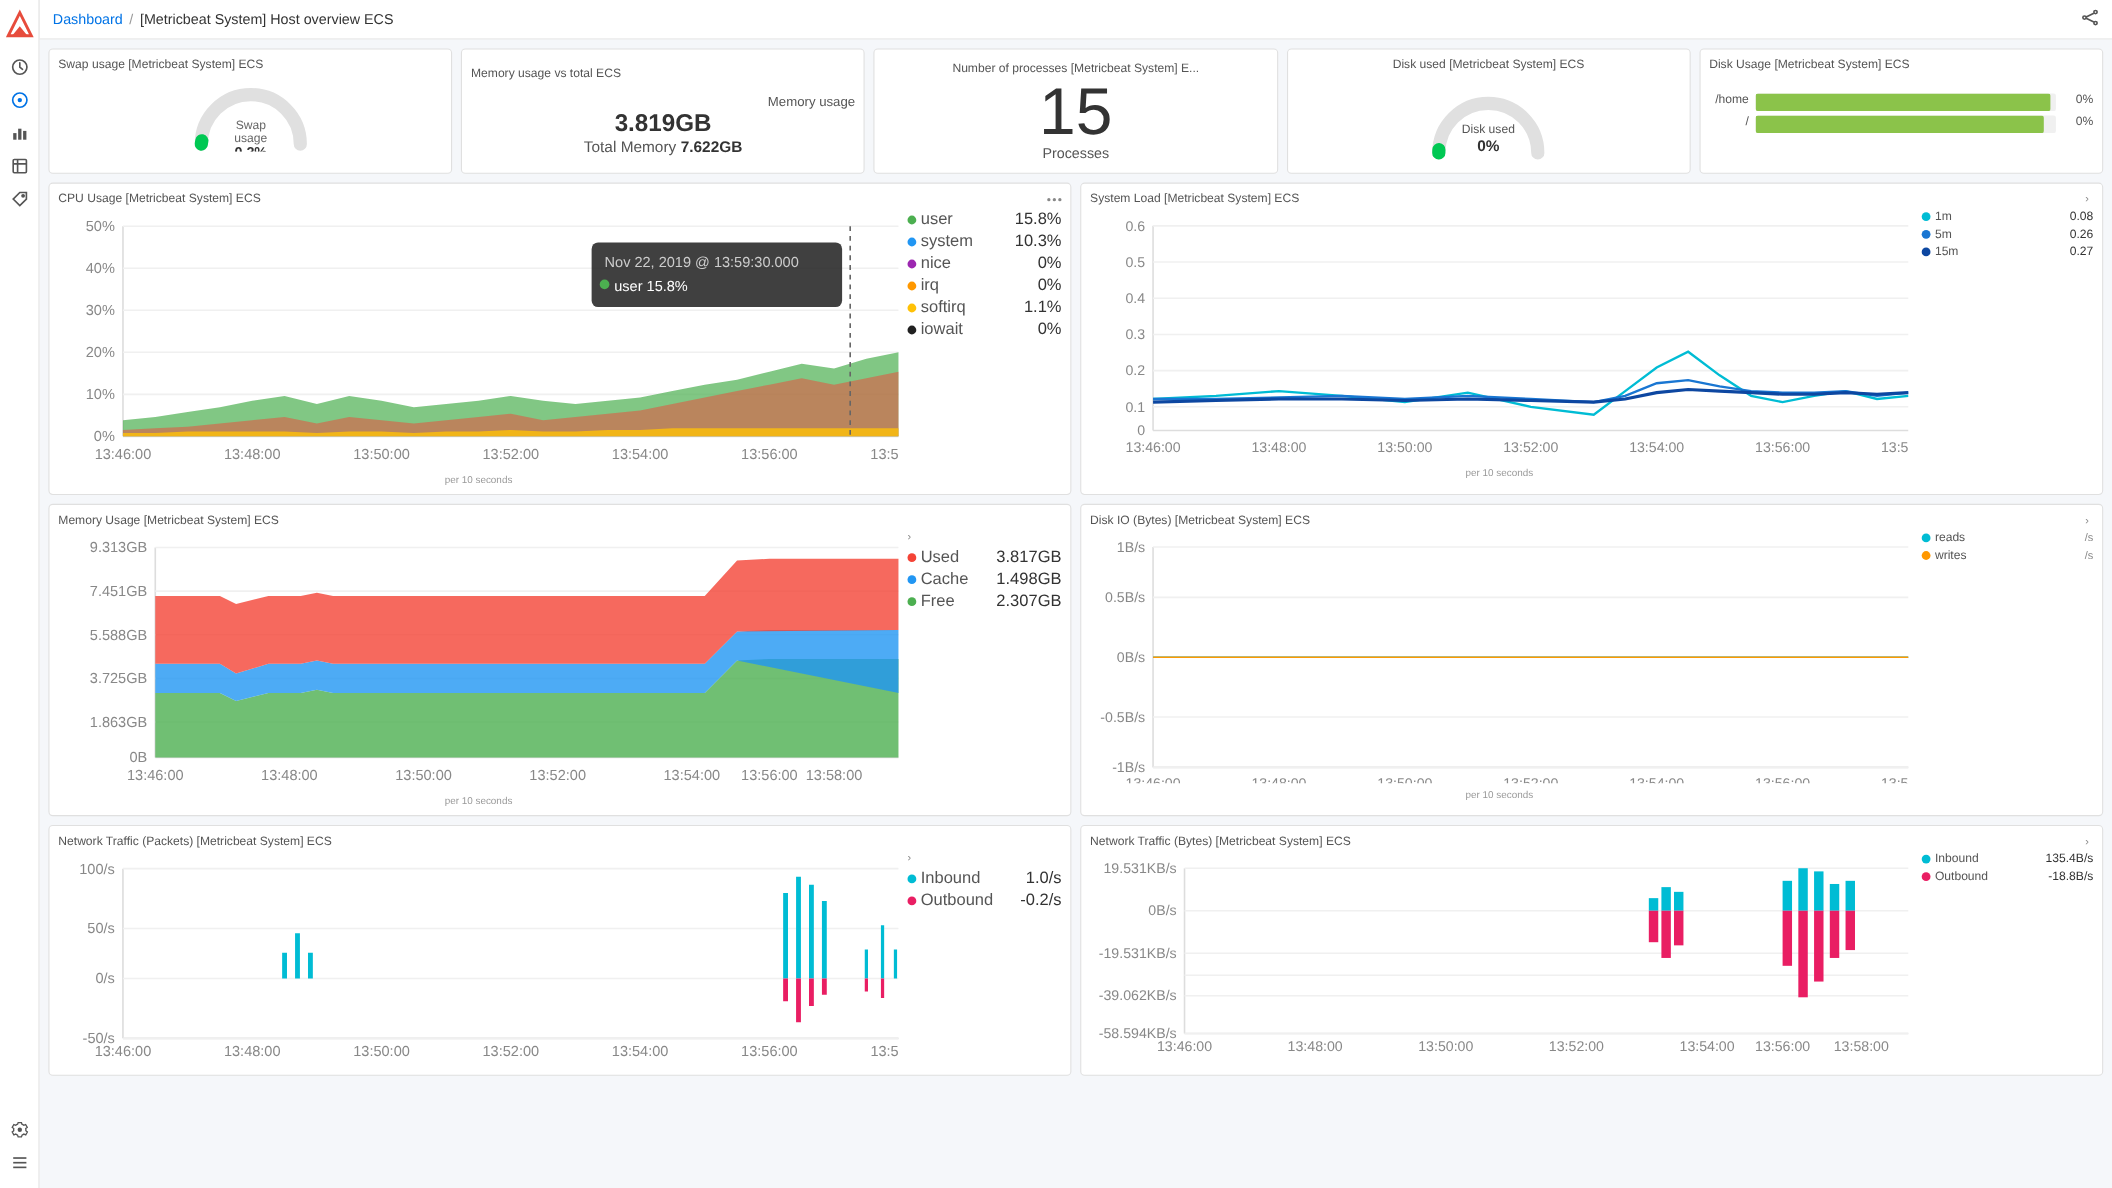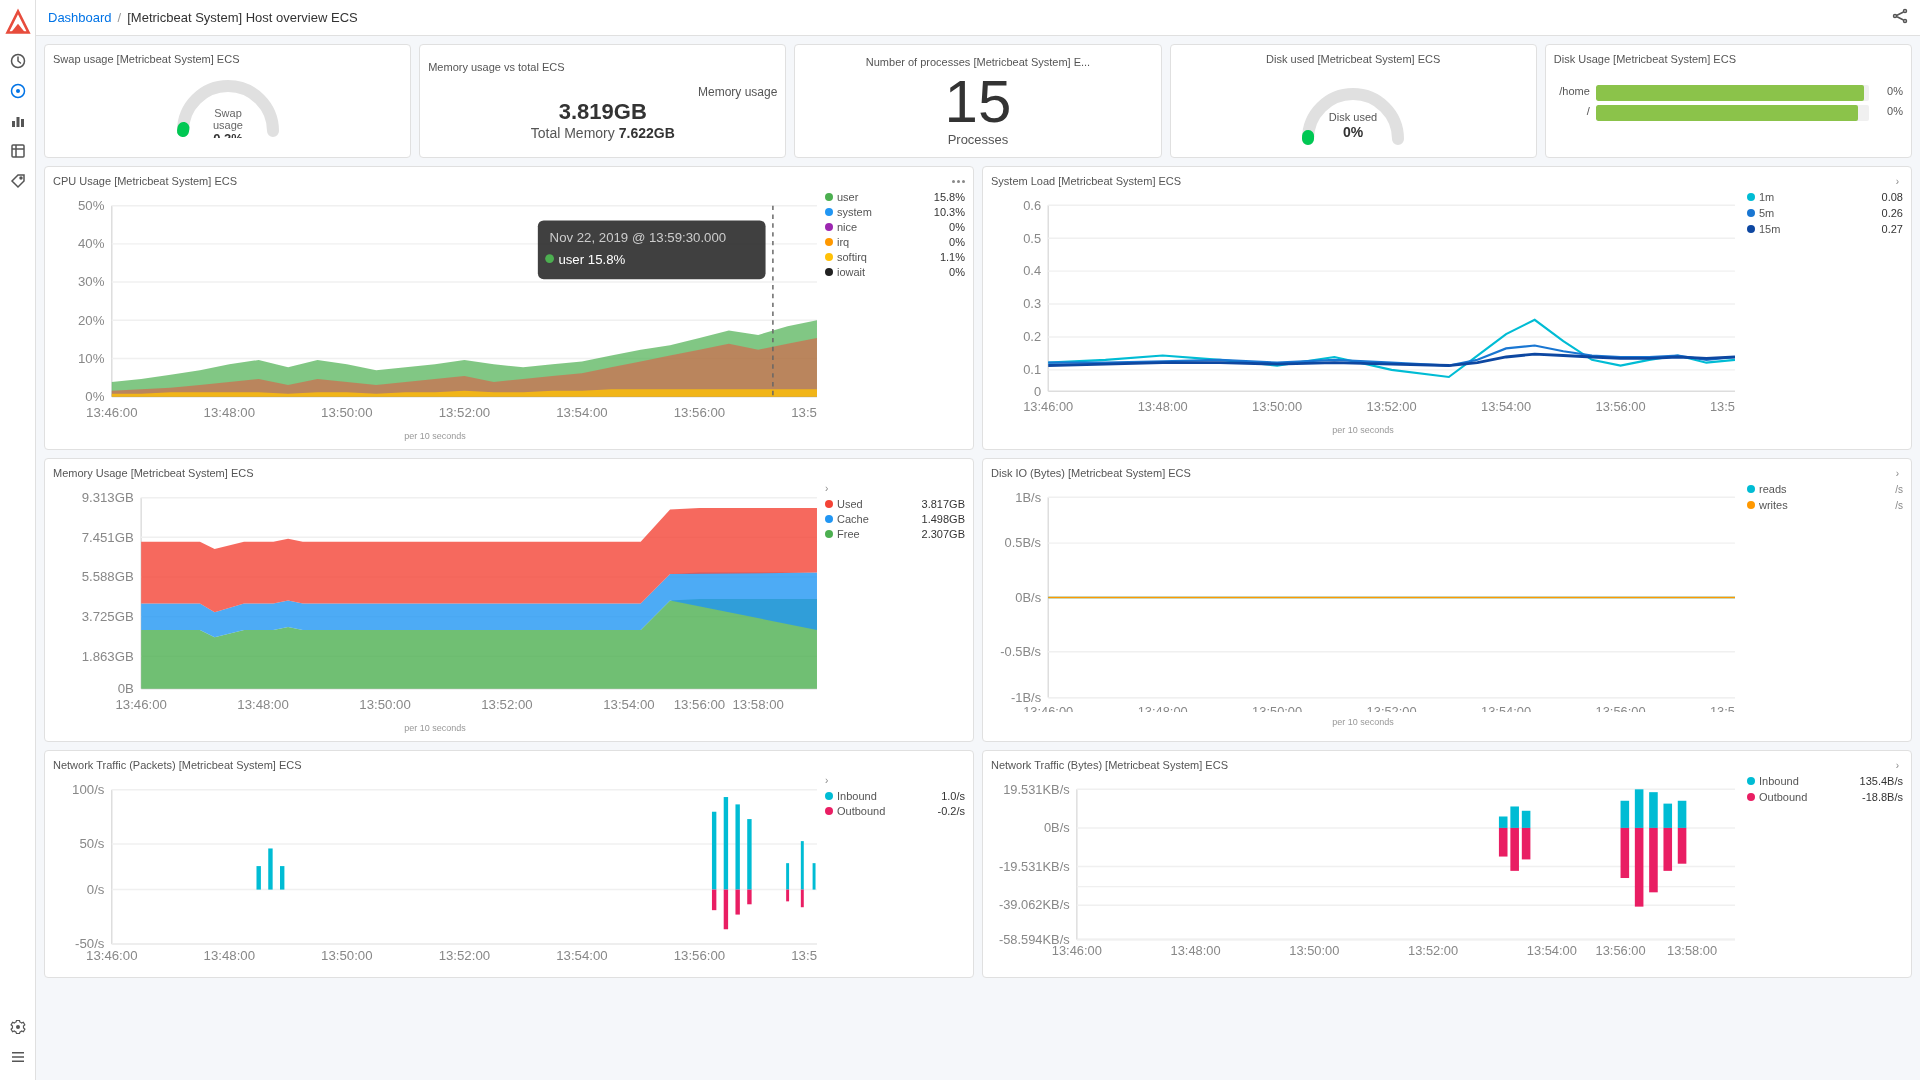--- a/index.html
+++ b/index.html
@@ -60,21 +60,21 @@
     .chart-card { background: #fff; border: 1px solid #e0e0e0; border-radius: 4px; padding: 8px; }
     .chart-header { display: flex; align-items: center; justify-content: between; margin-bottom: 4px; }
     .chart-title { font-size: 11px; color: #555; flex: 1; }
     .chart-options-btn { margin-left: auto; cursor: pointer; color: #888; display: flex; gap: 2px; }
     .chart-options-btn span { width: 3px; height: 3px; background: #888; border-radius: 50%; display: inline-block; }
     
     
     .chart-with-legend { display: flex; gap: 8px; }
     .chart-area { flex: 1; position: relative; }
     .chart-legend { width: 140px; flex-shrink: 0; }
-    .legend-item { display: flex; align-items: center; gap: 4px; margin-bottom: 3px; font-size: 11px; }
+    .legend-item { display: flex; align-items: center; gap: 4px; margin-bottom: 3px; font-size: 15px; }
     .legend-dot { width: 8px; height: 8px; border-radius: 50%; flex-shrink: 0; }
     .legend-label { flex: 1; color: #555; }
     .legend-value { color: #333; font-weight: 500; text-align: right; }
     
     
     .chart-svg { width: 100%; }
     .axis-label { font-size: 9px; fill: #888; }
     .grid-line { stroke: #f0f0f0; stroke-width: 1; }
     .axis-line { stroke: #ddd; stroke-width: 1; }
     

